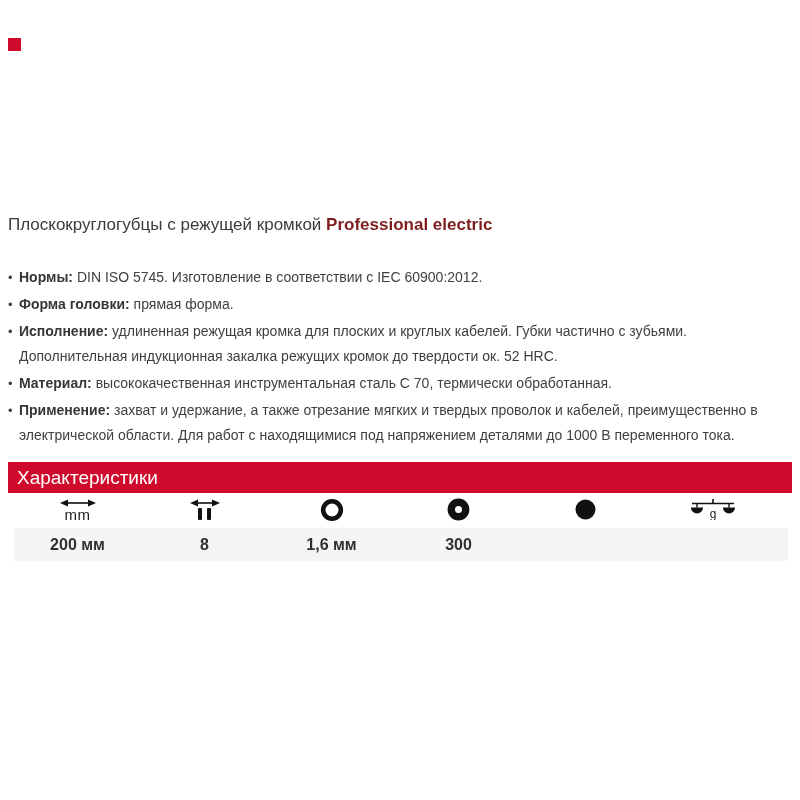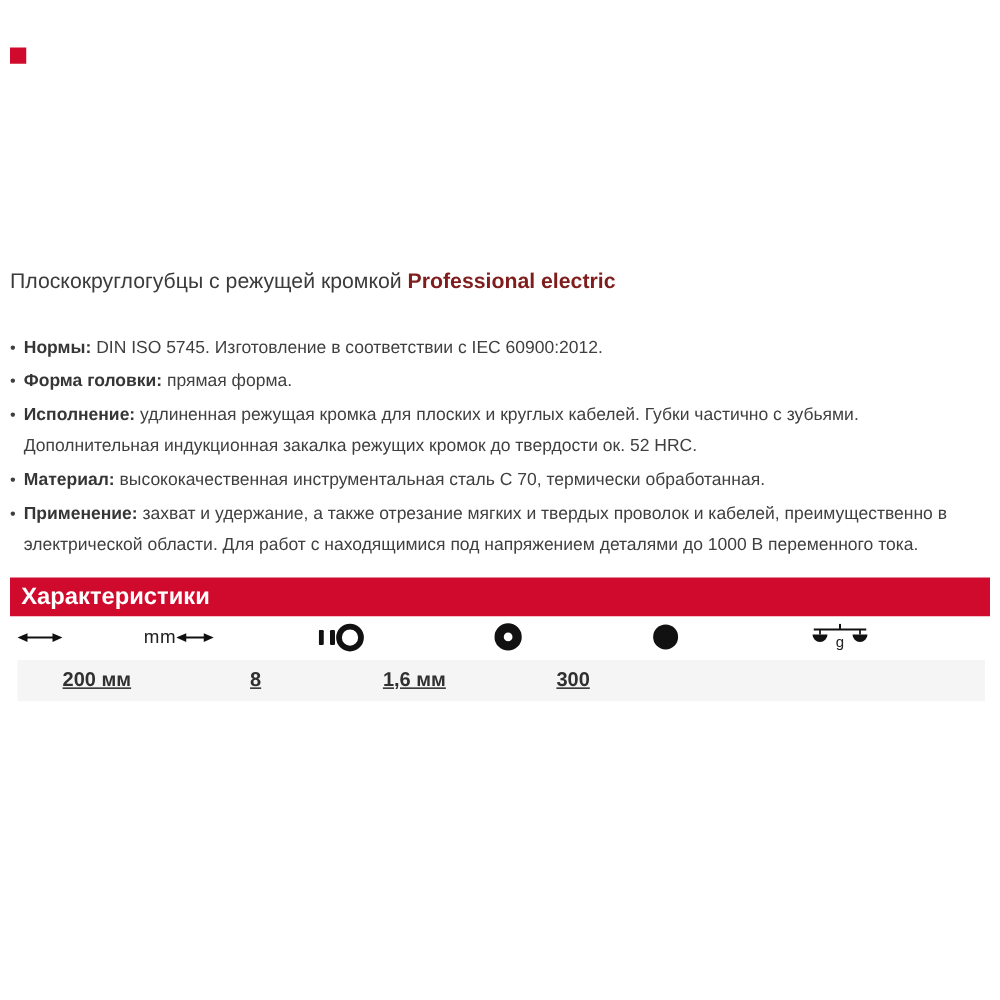--- a/index.html
+++ b/index.html
@@ -17,40 +17,40 @@
     position:absolute;left:8px;top:265px;width:772px;margin:0;padding:0;
     list-style:none;font-size:14px;line-height:25px;color:#3f3f3f;
   }
   .bullets li{position:relative;padding-left:11px;margin:0 0 2px 0;}
   .bullets li .dot{
     position:absolute;left:0;top:0;font-size:13px;color:#3f3f3f;
   }
   .bullets b{font-weight:700;color:#363636;}
   .chars-header{
     position:absolute;left:8px;top:462px;width:784px;height:31px;
-    background:#cf0a2c;color:#ffffff;font-size:19px;font-weight:700;
+    background:#cf0a2c;color:#ffffff;font-size:19px;font-weight:400;
     line-height:31px;box-sizing:border-box;padding-left:9px;
   }
   .chars-icons{
     position:absolute;left:14px;top:494px;width:762px;height:34px;
     display:grid;grid-template-columns:repeat(6,1fr);
   }
   .icon-cell{
-    display:flex;flex-direction:row;justify-content:space-between;
+    display:flex;flex-direction:column;justify-content:center;
     align-items:center;gap:1px;padding-bottom:3px;
   }
   .icon-label{
     font-size:15px;color:#222222;line-height:13px;letter-spacing:0.5px;
   }
   .values-bg{
     position:absolute;left:14px;top:528px;width:774px;height:33px;background:#f5f5f5;
   }
   .chars-values{
     position:absolute;left:14px;top:528px;width:762px;height:33px;
-    display:grid;grid-template-columns:repeat(6,1fr);text-decoration:underline;
+    display:grid;grid-template-columns:repeat(6,1fr);
   }
   .value-cell{
     display:flex;align-items:center;justify-content:center;
     font-size:16px;font-weight:700;color:#303030;
   }
   svg{display:block;}
 </style>
 </head>
 <body>
 

